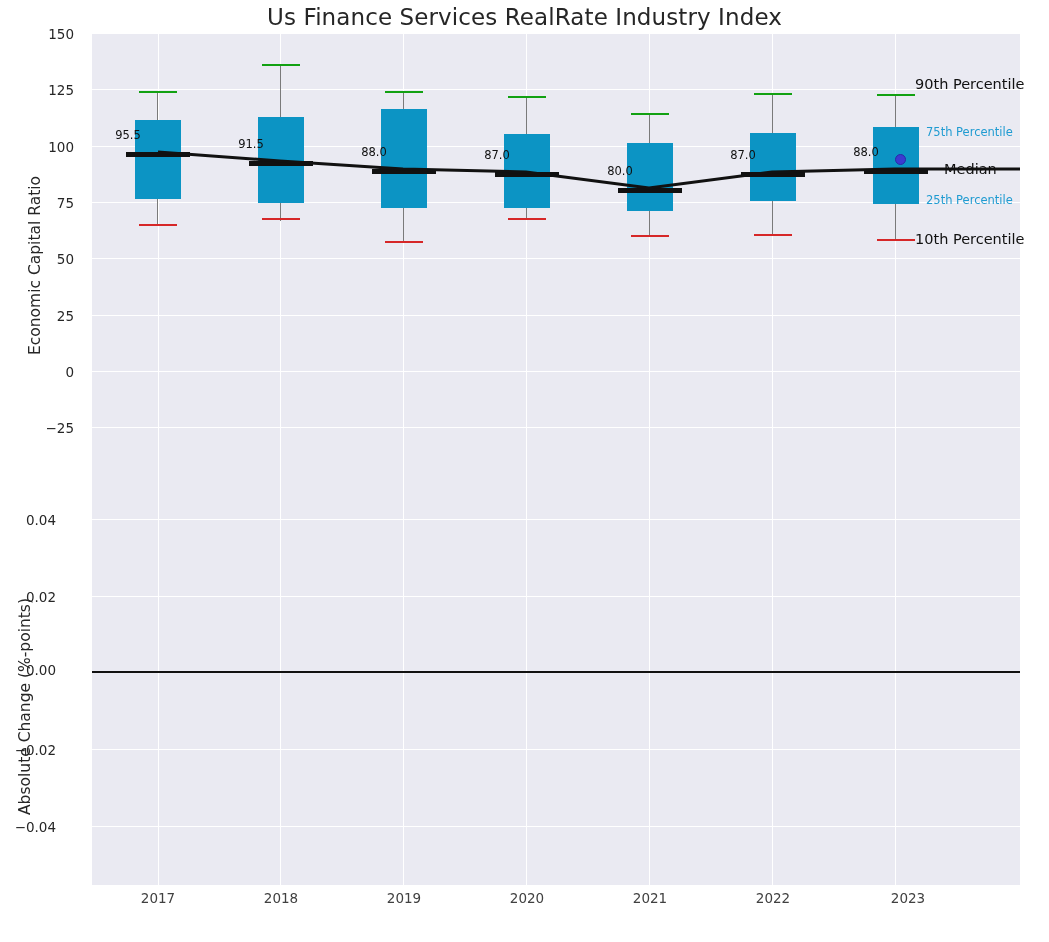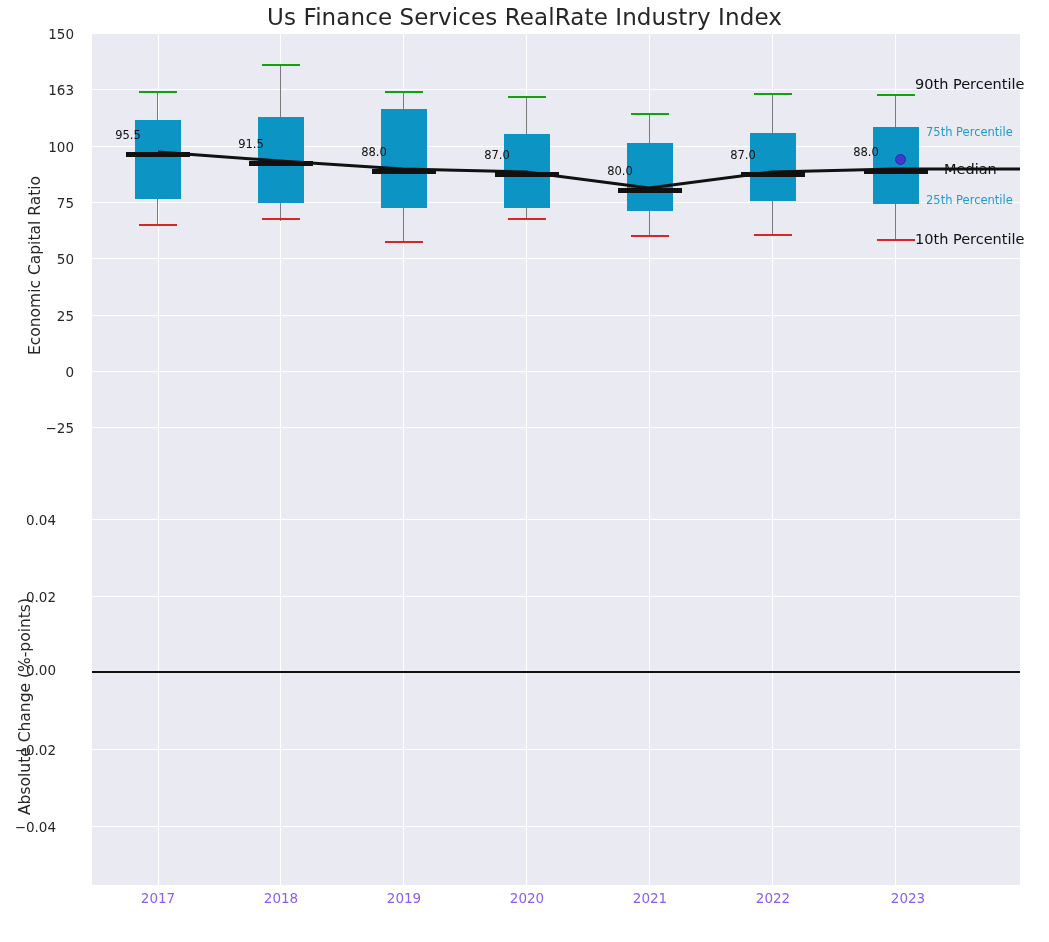--- a/index.html
+++ b/index.html
@@ -68,21 +68,21 @@
     width: 46px;
     text-align: right;
     font-size: 13.5px;
     color: #262626;
   }
   .xtick-label {
     position: absolute;
     width: 60px;
     text-align: center;
     font-size: 13.5px;
-    color: #8b5cf6;
+    color: #404040;
   }
   .ylabel {
     position: absolute;
     transform-origin: 0 0;
     transform: rotate(-90deg);
     font-size: 15.5px;
     color: #262626;
     white-space: nowrap;
   }
   .xlabel {
@@ -263,21 +263,21 @@
   <div class="point-marker" style="left:895px; top:154px;"></div>
 
   <div class="ann" style="left:915px; top:76px;">90th Percentile</div>
   <div class="ann-small" style="left:926px; top:125px;">75th Percentile</div>
   <div class="ann" style="left:944px; top:161px;">Median</div>
   <div class="ann-small" style="left:926px; top:193px;">25th Percentile</div>
   <div class="ann" style="left:915px; top:231px;">10th Percentile</div>
 
 
   <div class="ytick-label" style="left:28px; top:26px;">150</div>
-  <div class="ytick-label" style="left:28px; top:82px;">163</div>
+  <div class="ytick-label" style="left:28px; top:82px;">125</div>
   <div class="ytick-label" style="left:28px; top:139px;">100</div>
   <div class="ytick-label" style="left:28px; top:195px;">75</div>
   <div class="ytick-label" style="left:28px; top:251px;">50</div>
   <div class="ytick-label" style="left:28px; top:308px;">25</div>
   <div class="ytick-label" style="left:28px; top:364px;">0</div>
   <div class="ytick-label" style="left:28px; top:420px;">−25</div>
 
   <div class="ylabel" style="left:26px; top:355px;">Economic Capital Ratio</div>
 
   <div class="panel" id="panel-bottom">

